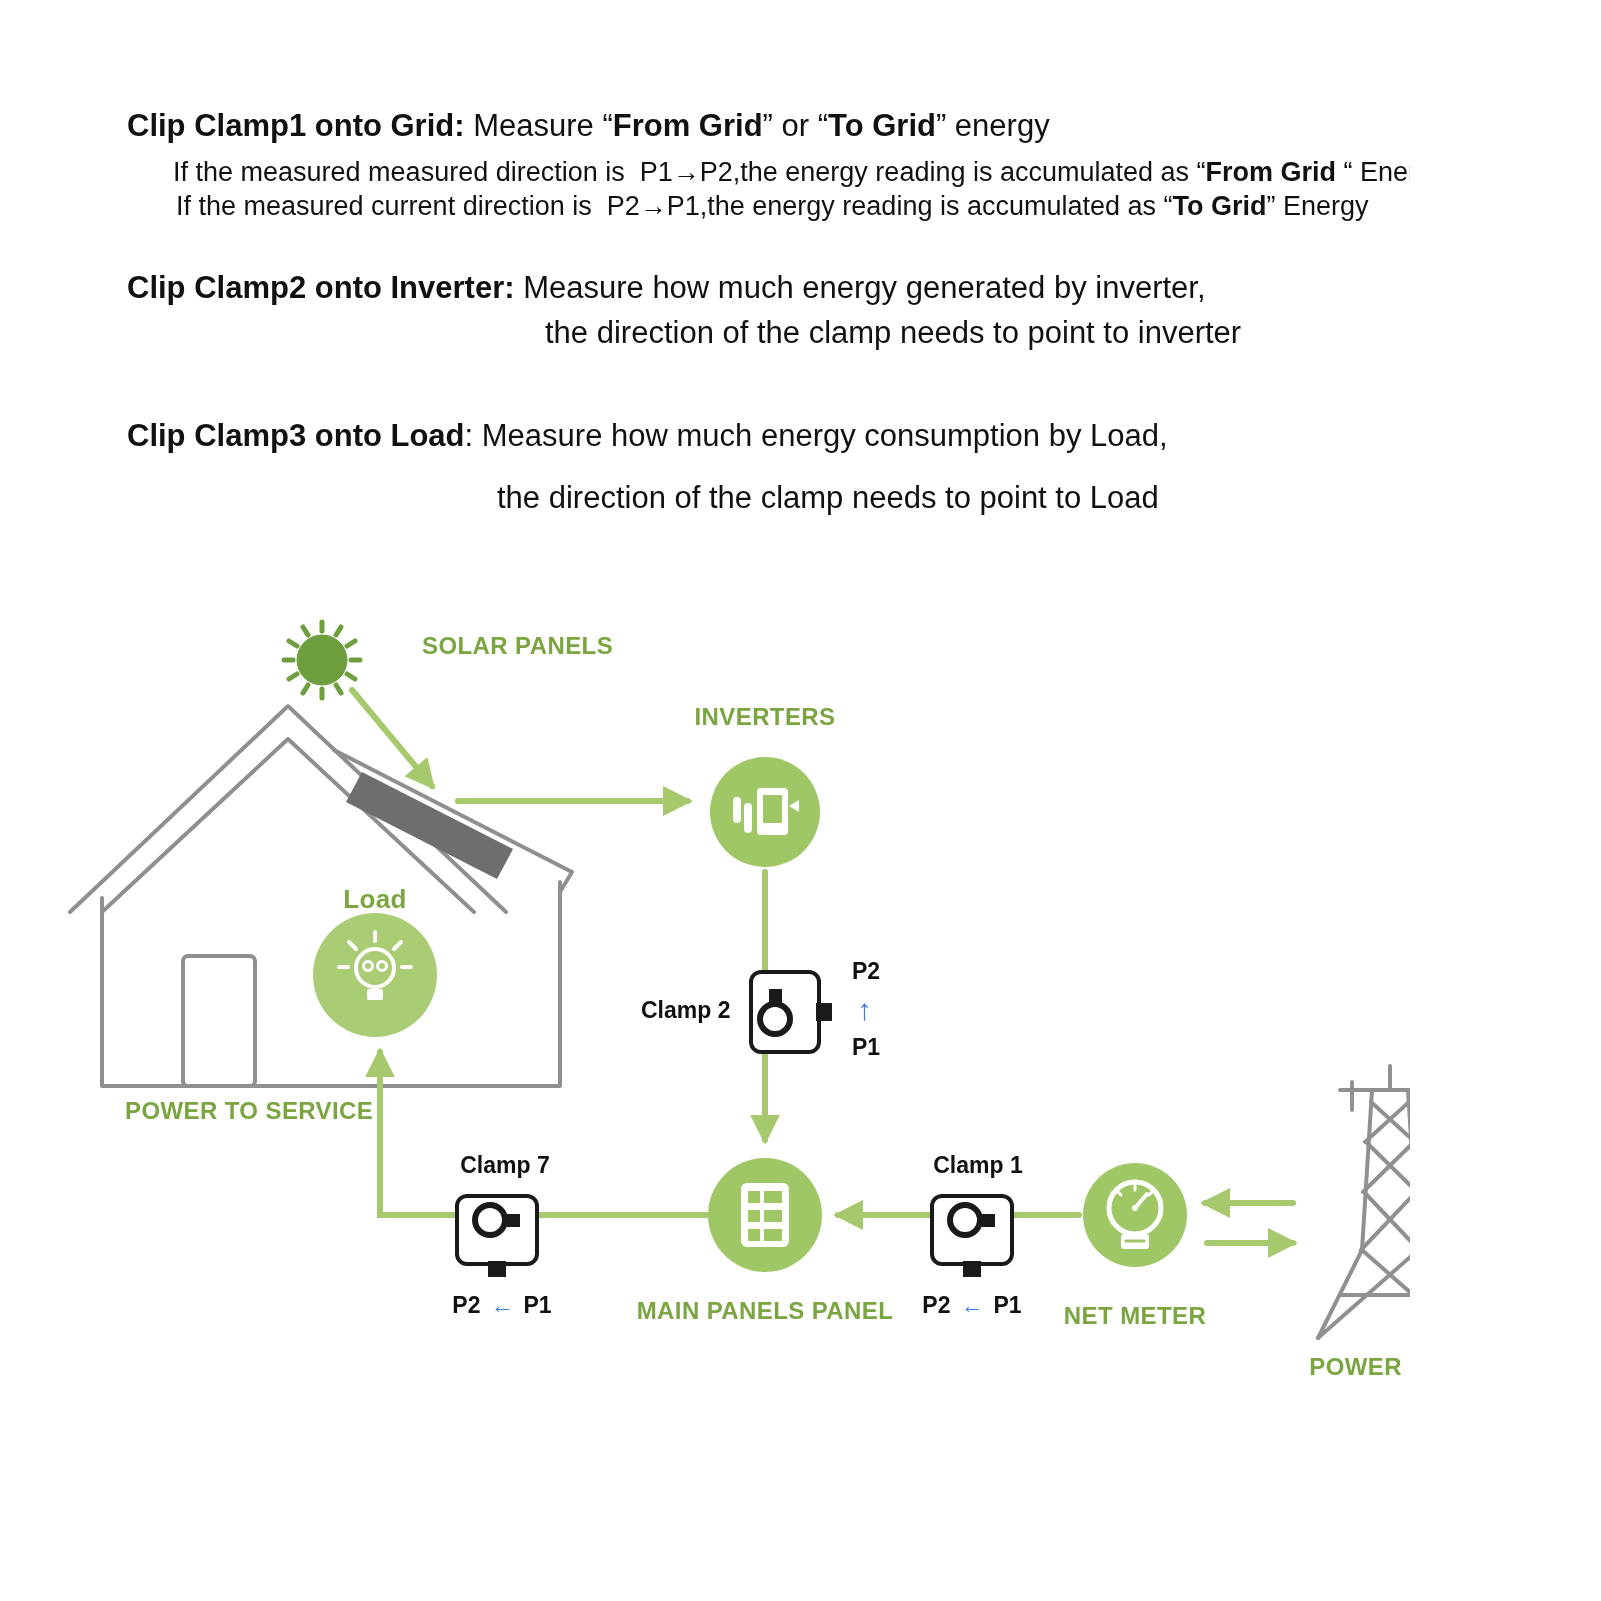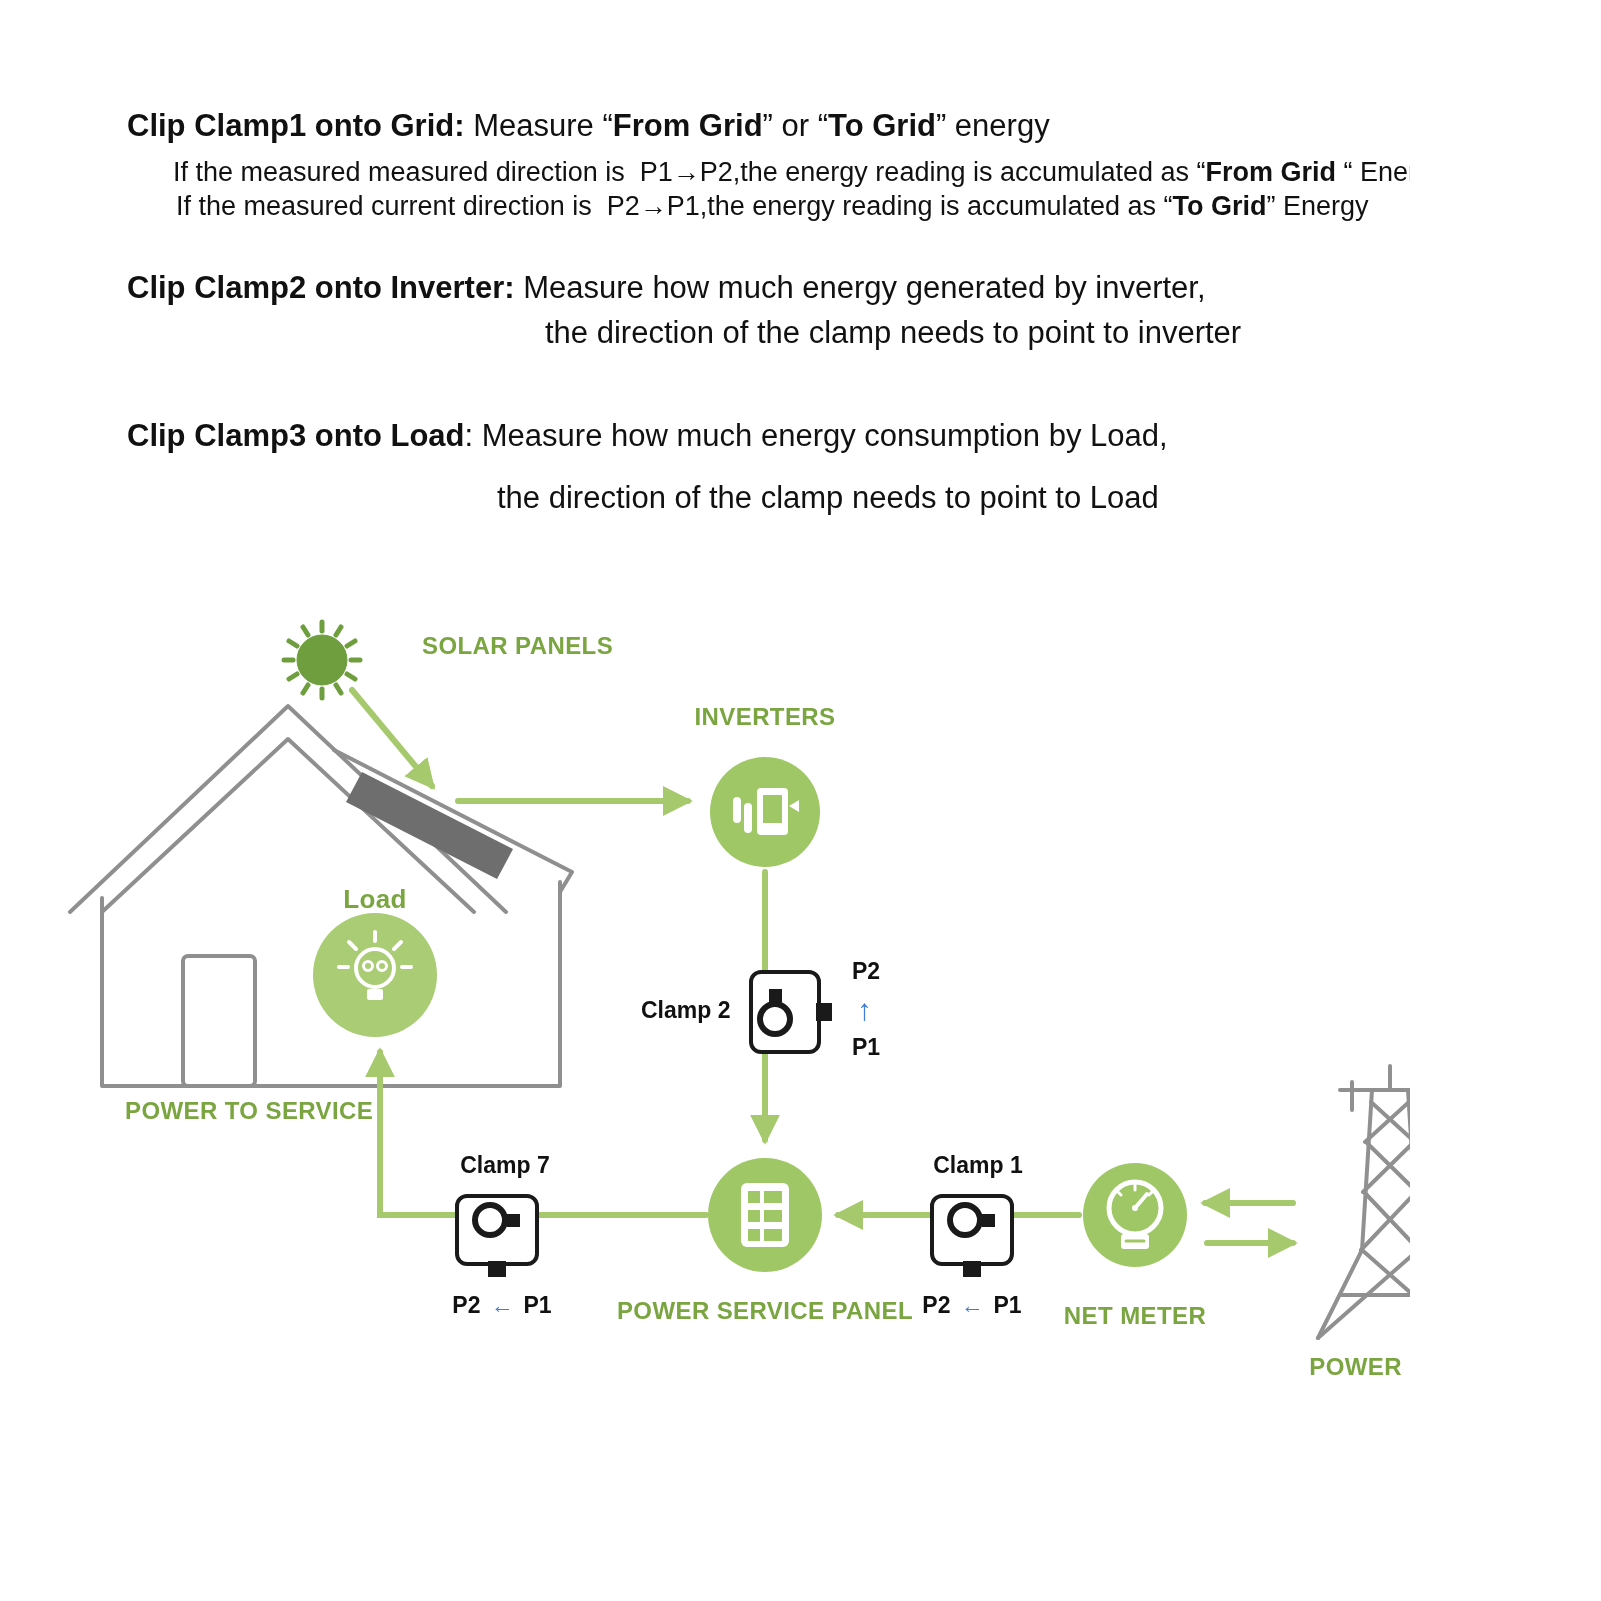--- a/index.html
+++ b/index.html
@@ -177,21 +177,21 @@
       <path d="M1418 1250 L1462 1338"></path>
       <path d="M1362 1250 L1462 1338 M1418 1250 L1318 1338"></path>
       <line x1="1340" y1="1295" x2="1440" y2="1295"></line>
     </g>
   </svg>
 
   <div class="abs glabel" style="left:390px; top:632px;margin-left:32px;">SOLAR PANELS</div>
   <div class="abs glabel center" style="left:765px; top:703px;">INVERTERS</div>
   <div class="abs glabel center" style="left:375px; top:884px; font-size:26px;">Load</div>
   <div class="abs glabel" style="left:125px; top:1097px;">POWER TO SERVICE</div>
-  <div class="abs glabel center" style="left:765px; top:1297px;">POWER SERVICE PANEL</div>
+  <div class="abs glabel center" style="left:765px; top:1297px;">MAIN PANELS PANEL</div>
   <div class="abs glabel center" style="left:1135px; top:1302px;">NET METER</div>
   <div class="abs glabel center" style="left:1390px; top:1353px;">POWER GRID</div>
 
   <div class="abs klabel" style="left:641px; top:997px;">Clamp 2</div>
   <div class="abs klabel" style="left:852px; top:958px;">P2</div>
   <div class="abs klabel blue" style="left:857px; top:993px; font-size:30px;">↑</div>
   <div class="abs klabel" style="left:852px; top:1034px;">P1</div>
 
   <div class="abs klabel center" style="left:505px; top:1152px;">Clamp 7</div>
   <div class="abs klabel center dir" style="left:502px; top:1292px;"><span>P2</span><span class="blue">←</span><span>P1</span></div>

